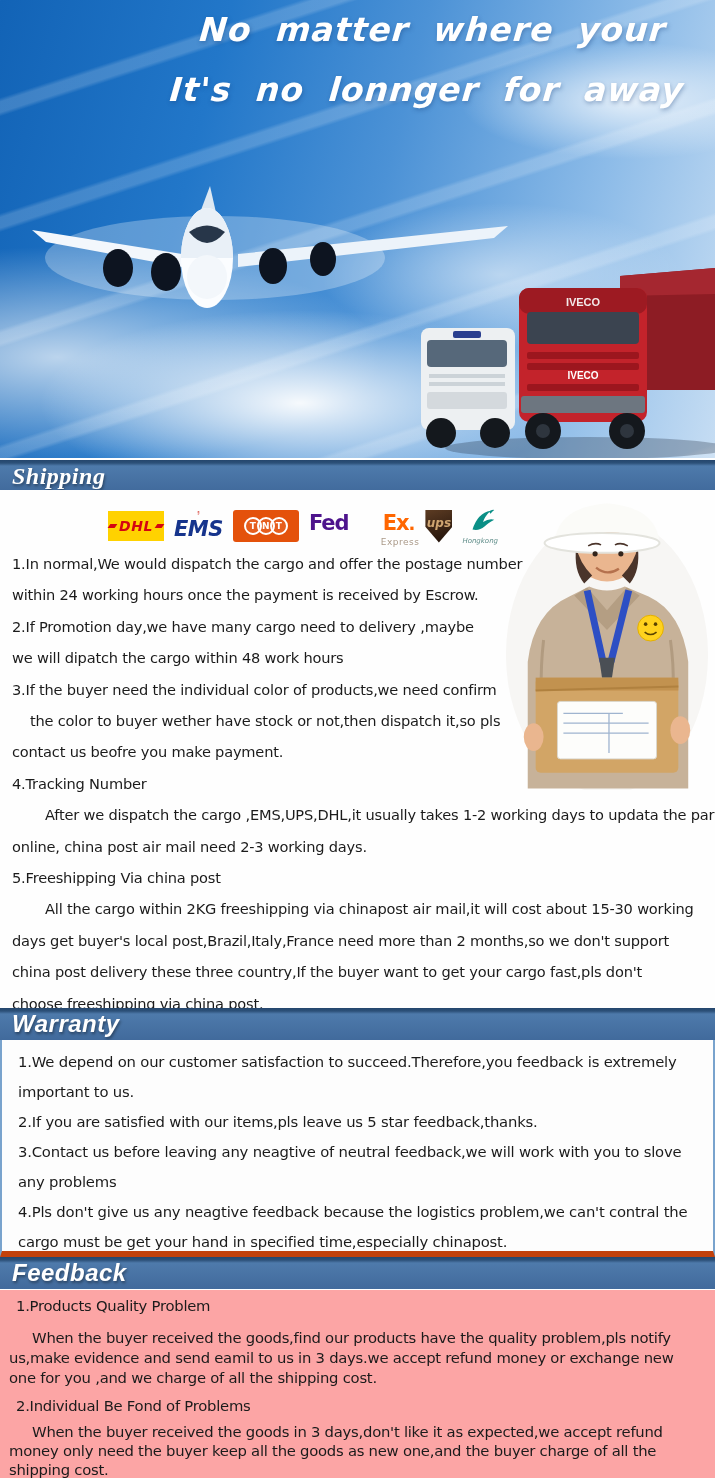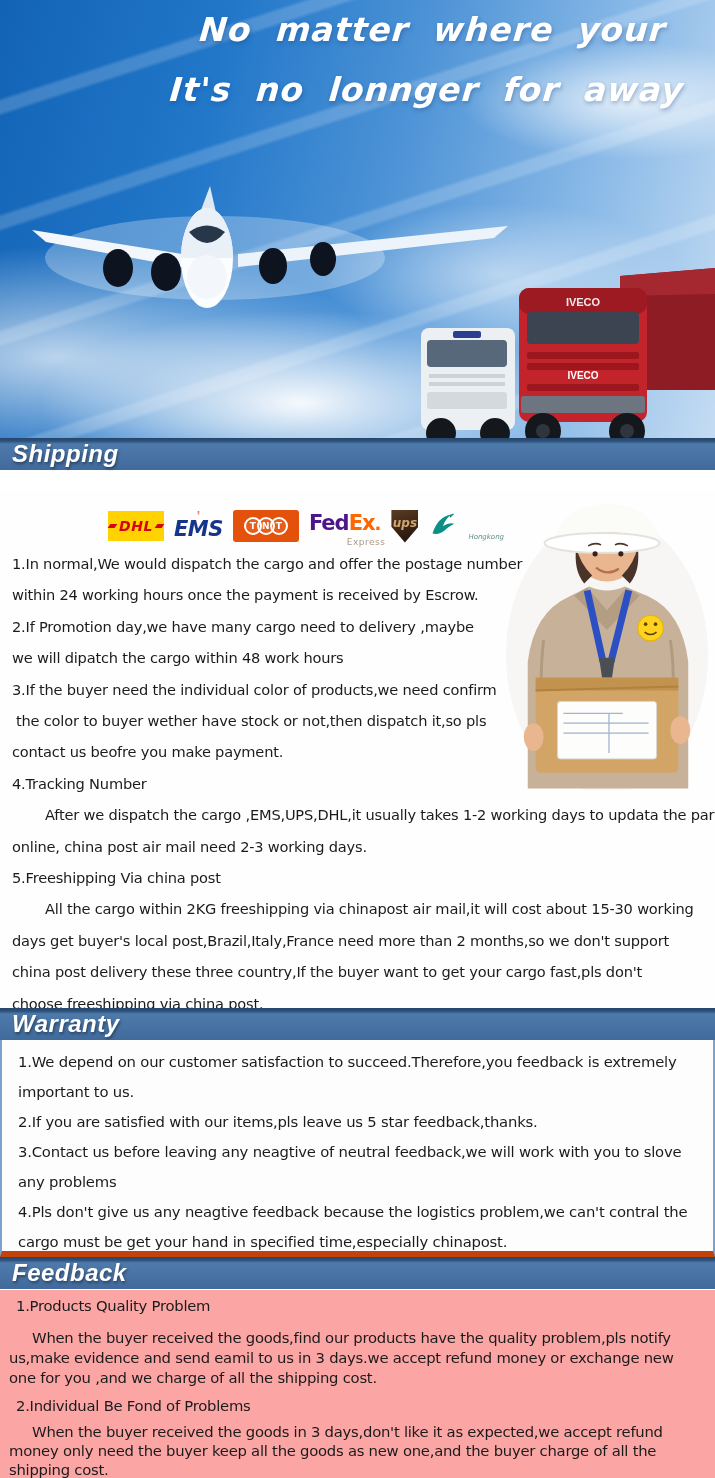--- a/index.html
+++ b/index.html
@@ -35,54 +35,54 @@
   .section-bar {
     position:absolute; left:0; width:715px; height:32px;
     background:linear-gradient(180deg,#24466d 0px,#2c5078 3px,#4e7aab 6px,#416a9c 100%);
     display:flex; align-items:center; padding-left:12px;
     font-family:"Liberation Sans", sans-serif;
   }
   .section-bar .bar-title {
     color:#fff; font-weight:bold; font-style:italic; font-size:24px; letter-spacing:.5px;
     text-shadow:1px 2px 3px rgba(0,0,0,.4);
   }
-  .bar-shipping { top:438px; } .bar-warranty { top:1008px; } .bar-feedback { top:1257px; }
+  .bar-shipping { top:460px;font-family:Liberation Serif, serif; } .bar-warranty { top:1008px; } .bar-feedback { top:1257px; }
 
   
   .shipping-body { position:absolute; left:0; top:490px; width:715px; height:518px; background:#fefefe; overflow:hidden; }
   .logos { position:absolute; left:108px; top:16px; height:40px; display:flex; align-items:center; gap:10px; }
   .logo { flex:none; }
   .dhl { width:56px; height:30px; background:#ffd200; display:flex; align-items:center; justify-content:center; }
   .dhl::before,.dhl::after { content:""; width:7px; height:4px; background:#d40511; transform:skewX(-35deg); }
   .dhl::before { margin-right:3px; } .dhl::after { margin-left:3px; }
   .dhl span { color:#d40511; font-weight:900; font-style:italic; font-size:14px; letter-spacing:.5px; }
   .ems { display:flex; align-items:center; gap:2px; height:30px;flex-direction:column; }
   .ems span { color:#16348c; font-weight:900; font-style:italic; font-size:21px; letter-spacing:-.5px; }
   .tnt { width:66px; height:32px; background:#e4510b; border-radius:3px; display:flex; align-items:center; justify-content:center; }
   .tnt i { width:18px; height:18px; border:2px solid #fff; border-radius:50%; display:flex; align-items:center; justify-content:center;
            color:#fff; font-weight:bold; font-style:normal; font-size:9px; margin:0 -2.5px; background:rgba(255,255,255,.08); }
   .fedex { position:relative; height:34px; padding-top:2px; }
   .fedex .fed { color:#4d148c; font-weight:900; font-size:21px; letter-spacing:-1px; }
-  .fedex .ex  { color:#ff6600; font-weight:900; font-size:21px; letter-spacing:-1px; }
+  .fedex .ex  { color:#ff6600; font-weight:900; font-size:21px; letter-spacing:-1px;padding-left:34px; }
   .fedex .dot { color:#ff6600; font-weight:900; font-size:18px; }
   .fedex .sub { position:absolute; right:-4px; bottom:-4px; font-size:9px; color:#a98; letter-spacing:.5px; }
   .ups { width:27px; height:33px; background:linear-gradient(160deg,#5d3c23,#1d0f08);
          clip-path:polygon(0 0,100% 0,100% 52%,50% 100%,0 52%);
          display:flex; align-items:flex-start; justify-content:center; padding-top:6px; }
   .ups span { color:#cfa571; font-weight:bold; font-style:italic; font-size:12px; }
-  .hkpost { display:flex; align-items:flex-end; gap:10px; }
+  .hkpost { display:flex; align-items:flex-end; gap:0;flex-direction:column; }
   .hkpost svg { width:30px; height:30px; }
   .hkpost span { font-size:7px; color:#5f8d89; font-style:italic; }
 
   .courier { position:absolute; right:2px; top:0; width:213px; height:300px; }
 
   .ship-lines { position:absolute; left:0; top:58px; width:715px; font-size:14.6px; line-height:31.4px;
     letter-spacing:-.2px; white-space:nowrap; color:#1b1b1b; }
   .ship-lines .line { padding-left:12px; }
-  .ship-lines .ind1 { padding-left:16px; }
+  .ship-lines .ind1 { padding-left:30px; }
   .ship-lines .ind2 { padding-left:45px; }
 
   
   .warranty-box { position:absolute; left:0; top:1040px; width:715px; height:217px; background:#fdfdfd;
     border-left:2px solid #79a3cd; border-right:2px solid #79a3cd; border-bottom:6px solid #c2410c;
     padding:7px 0 0 16px; font-size:14.8px; line-height:30px; letter-spacing:-.2px; white-space:nowrap; overflow:hidden; }
 
   
   .feedback-body { position:absolute; left:0; top:1290px; width:715px; height:188px; background:#fca5a5; overflow:hidden;
     font-size:14.8px; letter-spacing:-.25px; }

